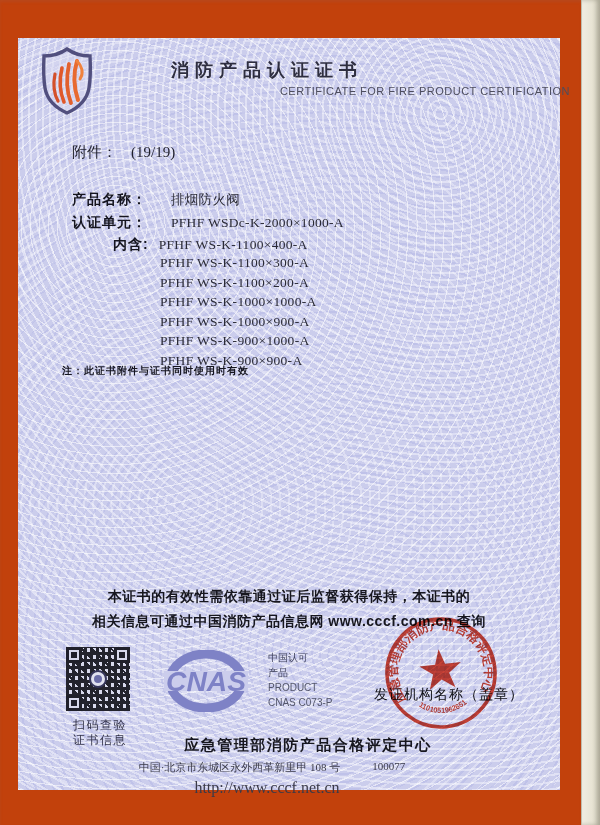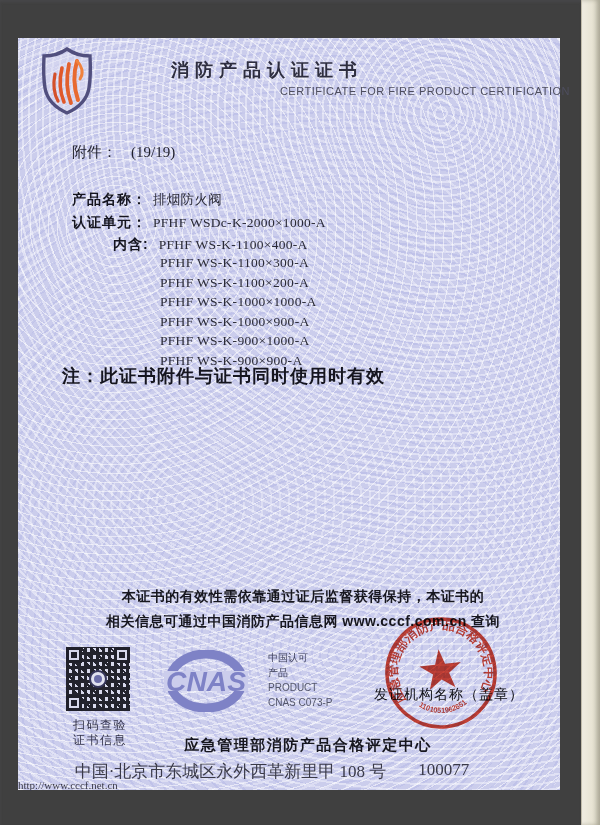--- a/index.html
+++ b/index.html
@@ -10,21 +10,21 @@
   }
   
   .edge-strip {
     position:absolute; top:0; right:0; width:18px; height:825px;
     background:linear-gradient(90deg,#f0ede2,#e8e4d4 55%,#d5d1c0);
     border-left:1px solid #c1bcab;
     box-shadow:inset -3px 0 4px rgba(90,85,70,.35);
   }
   .paper {
     position:absolute; left:0; top:0; width:582px; height:825px;
-    background:#404040;
+    background:#c2410c;
     box-shadow:inset -1px 0 0 #dcdce3, inset 0 2px 3px rgba(120,120,140,.12);
   }
   
   .panel {
     position:absolute; left:18px; top:38px; width:542px; height:752px;
     background-color:#cbcdec;
     background-image:
       repeating-radial-gradient(circle at 18% 25%, rgba(255,255,255,0) 0 4px, rgba(255,255,255,.55) 4px 5px, rgba(255,255,255,0) 5px 9px),
       repeating-radial-gradient(circle at 78% 10%, rgba(246,246,253,0) 0 5px, rgba(246,246,253,.5) 5px 7px),
       repeating-radial-gradient(circle at 60% 82%, rgba(182,185,230,0) 0 6px, rgba(182,185,230,.55) 6px 8px),
@@ -46,27 +46,27 @@
   .attach .gap { display:inline-block; width:14px; }
   .certno { left:314px; top:129px; font-size:12.5px; color:#2c2c3a; letter-spacing:.3px; }
 
   .lbl { font-family:"Liberation Sans",sans-serif; font-weight:bold; font-size:14px;
          letter-spacing:1px; color:#15151f;text-align:center; }
   .val { font-family:"Liberation Serif",serif; font-size:13.5px; color:#2a2a36; letter-spacing:.3px; }
   .row-name { left:54px; top:152px; }
   .row-unit { left:54px; top:175px; }
   .row-contains { left:95px; top:197px; }
   .row-contains .val { margin-left:10px; }
-  .row-name .val, .row-unit .val { margin-left:6px; }
+  .row-name .val, .row-unit .val { margin-left:24px; }
   .model { left:142px; font-family:"Liberation Serif",serif; font-size:13.5px;
            color:#2a2a36; letter-spacing:.3px; }
-  .note { left:44px; top:326px; font-weight:bold; font-size:18px; letter-spacing:1px; color:#15151f; }
+  .note { left:44px; top:326px; font-weight:bold; font-size:10px; letter-spacing:1px; color:#15151f; }
 
   .validity { left:0; width:542px; text-align:center; font-weight:bold;
-              font-size:14px; letter-spacing:.5px; color:#17171f;padding-left:14px; }
+              font-size:14px; letter-spacing:.5px; color:#17171f; }
   .v1 { top:550px; } .v2 { top:575px; }
 
   
   .qr {
     left:48px; top:609px; width:64px; height:64px;
     background-color:#d8d9ec;
     background-image:
       repeating-linear-gradient(45deg, transparent 0 5px, #23232d 5px 7px),
       repeating-linear-gradient(90deg, #23232d 0 3px, transparent 3px 6px),
       repeating-linear-gradient(0deg, #23232d 0 3px, transparent 3px 7px);
@@ -90,24 +90,24 @@
   .cnas-text .en { color:#53566a; }
 
   .issuer { left:356px; top:648px; font-family:"Liberation Serif",serif;
             font-size:14px; letter-spacing:1px; color:#0e0e14; z-index:1; }
   .seal-wrap { left:365px; top:577px; width:116px; height:116px; z-index:2;
                mix-blend-mode:multiply; opacity:.92; transform:rotate(-6deg); }
 
   .footer-org { left:38px; top:698px; width:504px; text-align:center;
                 font-weight:bold; font-size:15px; letter-spacing:1.5px; color:#17171f; }
   .footer-addr { left:0; top:722px; width:508px; display:flex; justify-content:center;
-                 gap:32px; font-family:"Liberation Serif",serif; font-size:17px;
+                 gap:32px; font-family:"Liberation Serif",serif; font-size:11px;
                  color:#3a3a48; }
-  .footer-site { left:0; top:741px; width:498px; text-align:left;
-                 font-family:"Liberation Serif",serif; font-size:11px; color:#3a3a48; }
+  .footer-site { left:0; top:741px; width:498px; text-align:center;
+                 font-family:"Liberation Serif",serif; font-size:16px; color:#3a3a48; }
 </style>
 </head>
 <body>
 
 <div id="scan">
   <div class="paper">
     <div class="panel">
 
       <div class="abs" style="left:20px; top:8px;">
         <svg width="58" height="70" viewBox="0 0 58 70">

